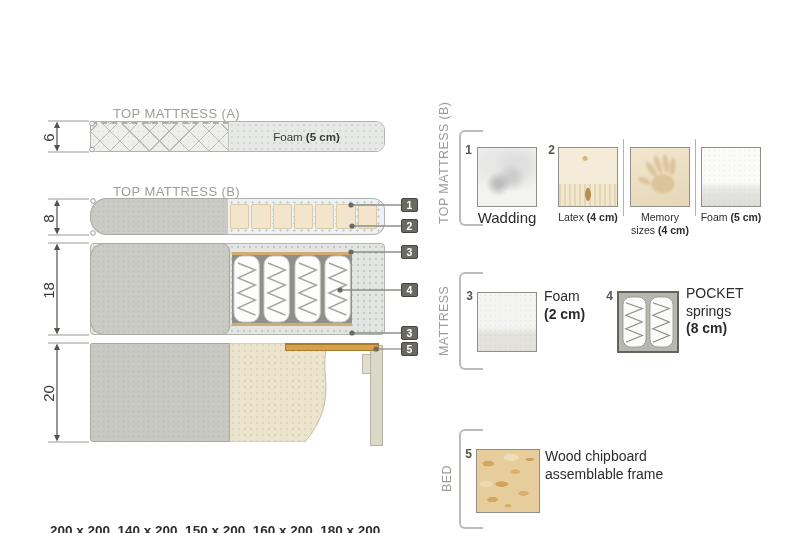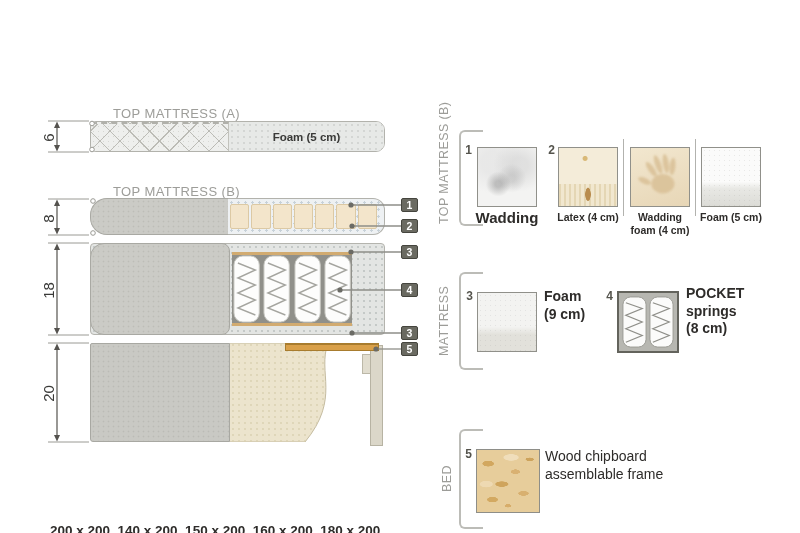--- a/index.html
+++ b/index.html
@@ -1,19 +1,19 @@
 <!DOCTYPE html>
 <html><head>
 <meta charset="utf-8">
 <style>
   html,body{margin:0;padding:0;background:#fff;}
   #stage{position:relative;width:800px;height:533px;background:#ffffff;
          font-family:"Liberation Sans",sans-serif;overflow:hidden;margin-top:46px;}
   .abs{position:absolute;}
-  .b{font-weight:bold;}
+  .b{font-weight:normal;}
   .sz{white-space:nowrap;font-weight:bold;}
 
   
   .diag-title{font-size:13px;color:#9d9d99;letter-spacing:.4px;}
 
   
   .mat-a{left:90px;top:75px;width:295px;height:31px;border:1px solid #b2b2ac;
          border-radius:6px 9px 9px 6px;display:flex;overflow:hidden;box-sizing:border-box;}
   .mat-a-quilt{width:138px;border-right:1px solid #c2c2bc;border-top:2px dashed #b0b0aa;box-sizing:border-box;
     background:
@@ -294,33 +294,33 @@
       <g filter="url(#hb)" fill="#d9c096" opacity="0.85">
         <ellipse cx="21" cy="22" rx="3" ry="9" transform="rotate(-35 21 22)"></ellipse>
         <ellipse cx="28" cy="17" rx="3" ry="10" transform="rotate(-20 28 17)"></ellipse>
         <ellipse cx="36" cy="16" rx="3" ry="10" transform="rotate(-8 36 16)"></ellipse>
         <ellipse cx="43" cy="19" rx="3" ry="9" transform="rotate(6 43 19)"></ellipse>
         <ellipse cx="14" cy="34" rx="3" ry="7" transform="rotate(-65 14 34)"></ellipse>
         <ellipse cx="33" cy="37" rx="12" ry="10"></ellipse>
       </g>
     </svg>
   </div>
-  <div class="sw-cap" style="left:628px;top:165px;width:64px"><span class="b">Wadding foam</span> <span class="sz">(4 cm)</span></div>
+  <div class="sw-cap" style="left:628px;top:165px;width:64px"><span class="b">Memory sizes</span> <span class="sz">(4 cm)</span></div>
 
   <div class="vdiv" style="left:695px"></div>
 
   <div class="swatch sw-foam5" style="left:701px;top:101px"></div>
   <div class="sw-cap" style="left:691px;top:165px;width:80px"><span class="b">Foam</span> <span class="sz">(5 cm)</span></div>
 
   <div class="vtitle" style="left:437px;top:225px;height:100px">MATTRESS</div>
   <div class="bracket" style="top:226px;height:98px"></div>
 
   <div class="leg-num" style="left:461px;top:243px">3</div>
   <div class="swatch sw-foam2" style="left:477px;top:246px"></div>
-  <div class="side-cap" style="left:544px;top:242px;width:60px"><span class="b">Foam</span> <span class="sz">(9 cm)</span></div>
+  <div class="side-cap" style="left:544px;top:242px;width:60px"><span class="b">Foam</span> <span class="sz">(2 cm)</span></div>
 
   <div class="leg-num" style="left:601px;top:243px">4</div>
   <div class="sw-springs abs" style="left:617px;top:245px">
     <svg viewBox="0 0 26 54" preserveAspectRatio="none">
         <rect x="1" y="1" width="24" height="52" rx="8" fill="#fbfbfa" stroke="#9a9a94" stroke-width="1"></rect>
         <polyline points="4,7 21,13 4,20 21,27 4,34 21,41 4,48" fill="none" stroke="#8f8f89" stroke-width="1.3"></polyline>
       </svg>
     <svg viewBox="0 0 26 54" preserveAspectRatio="none">
         <rect x="1" y="1" width="24" height="52" rx="8" fill="#fbfbfa" stroke="#9a9a94" stroke-width="1"></rect>
         <polyline points="4,7 21,13 4,20 21,27 4,34 21,41 4,48" fill="none" stroke="#8f8f89" stroke-width="1.3"></polyline>

